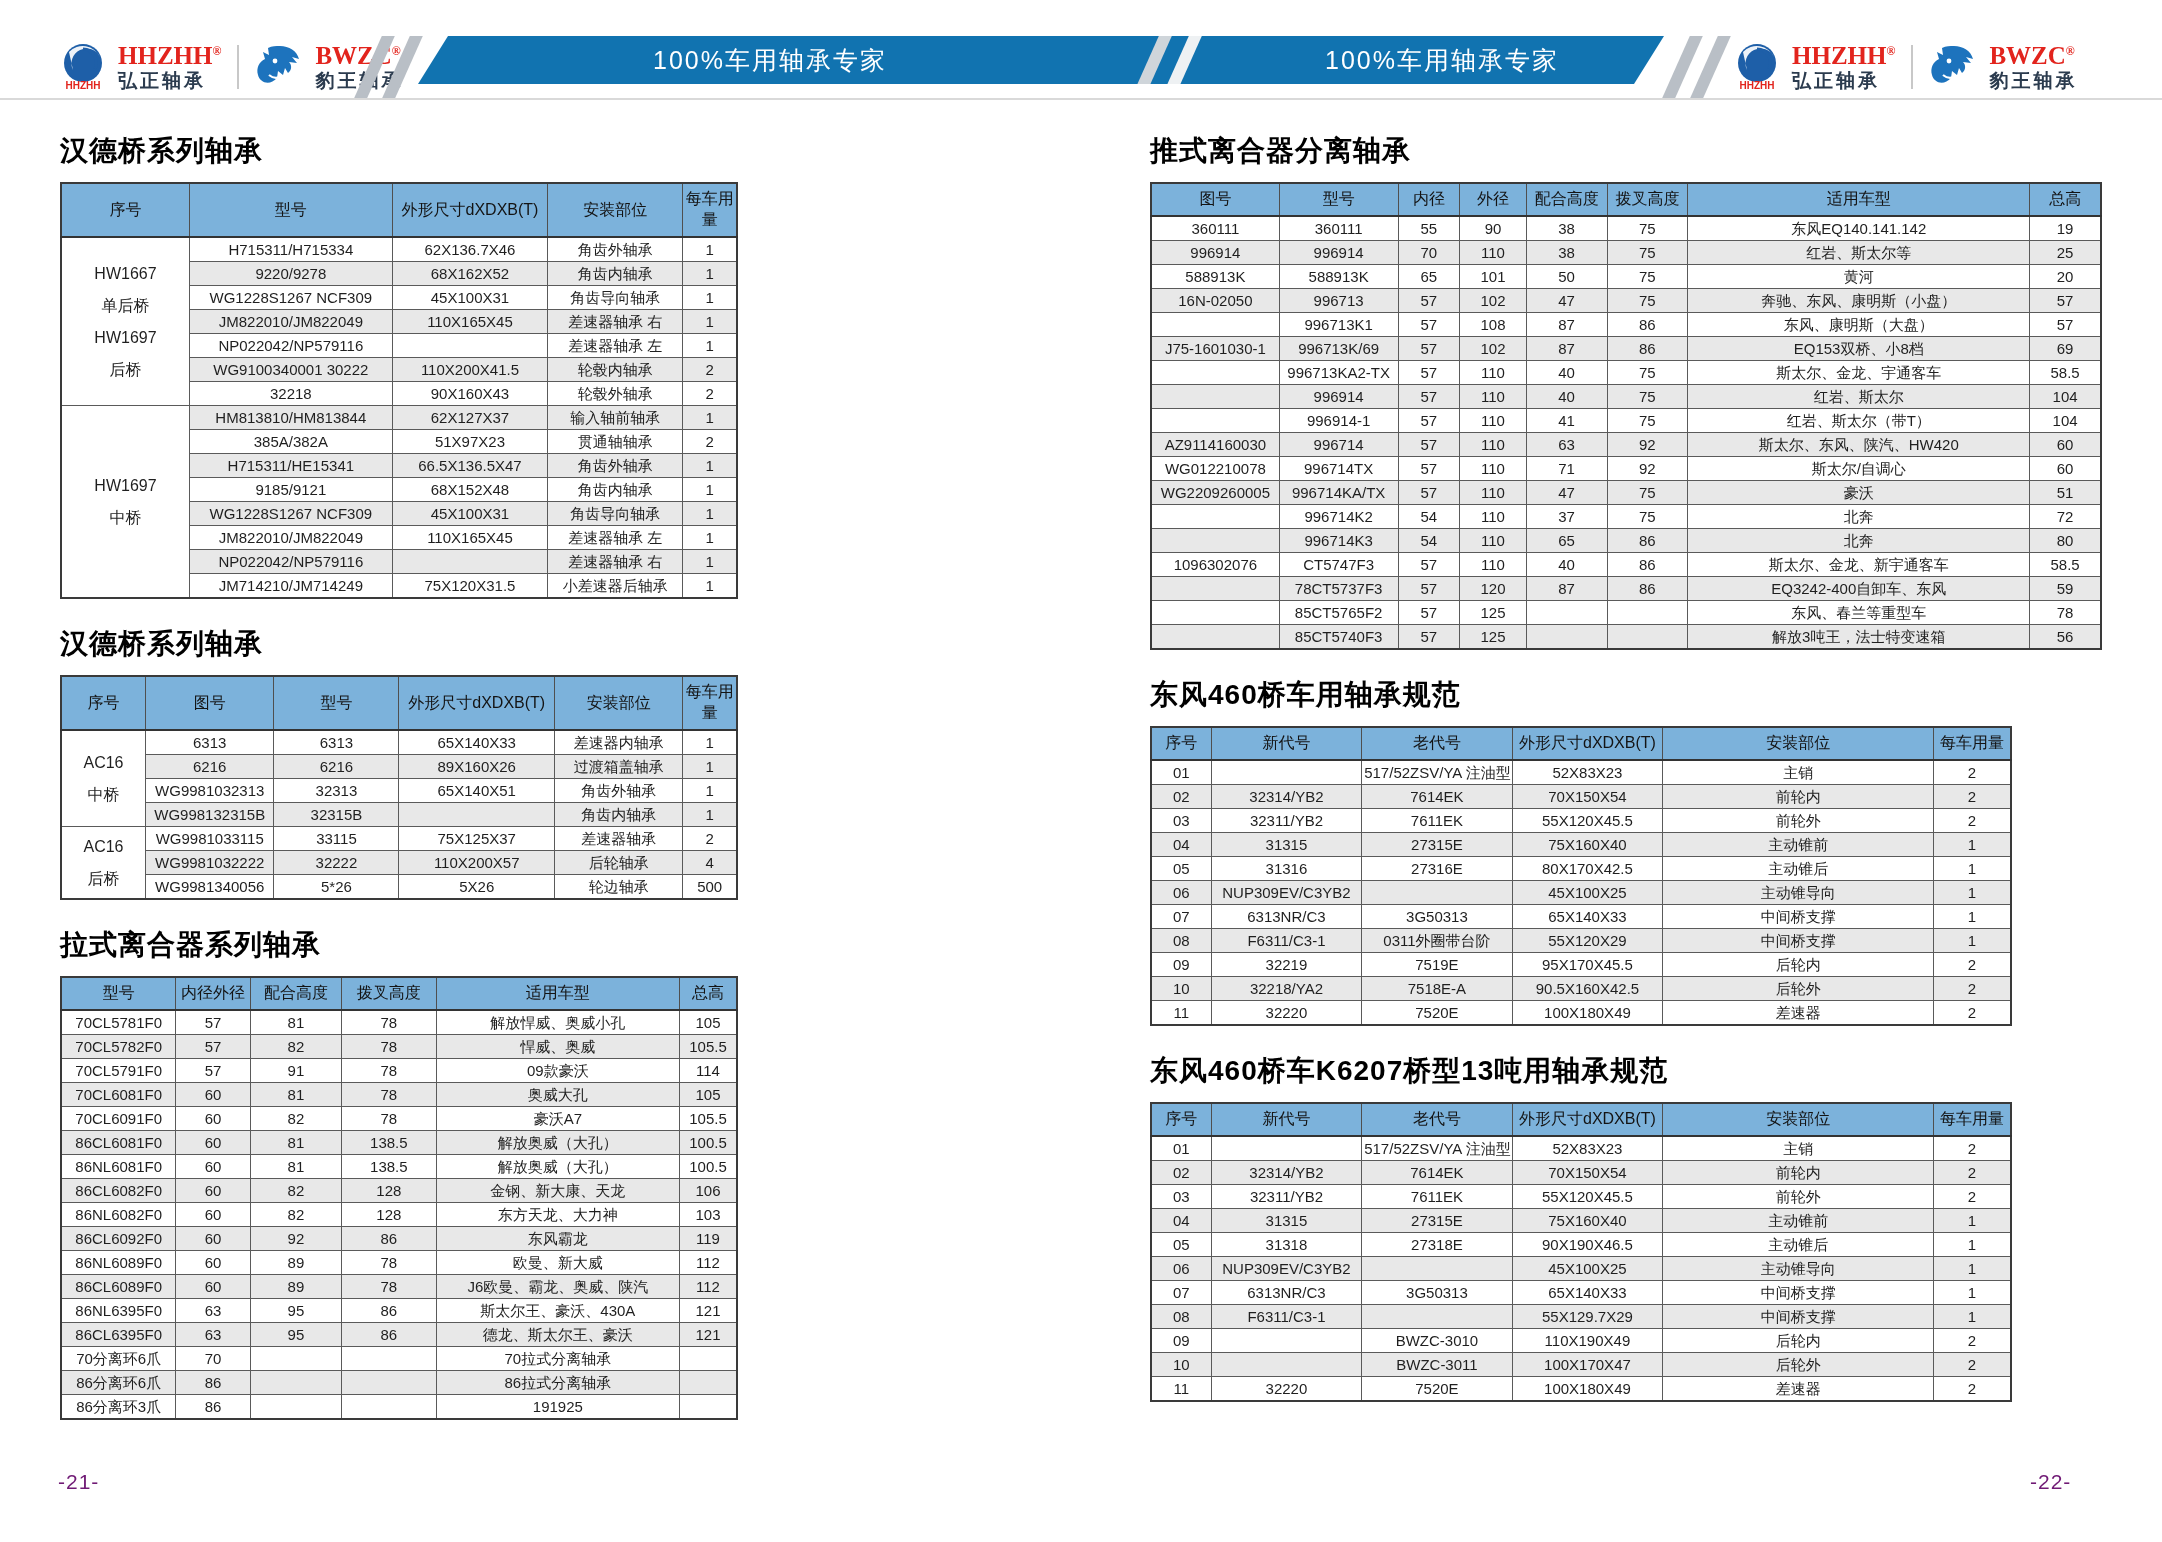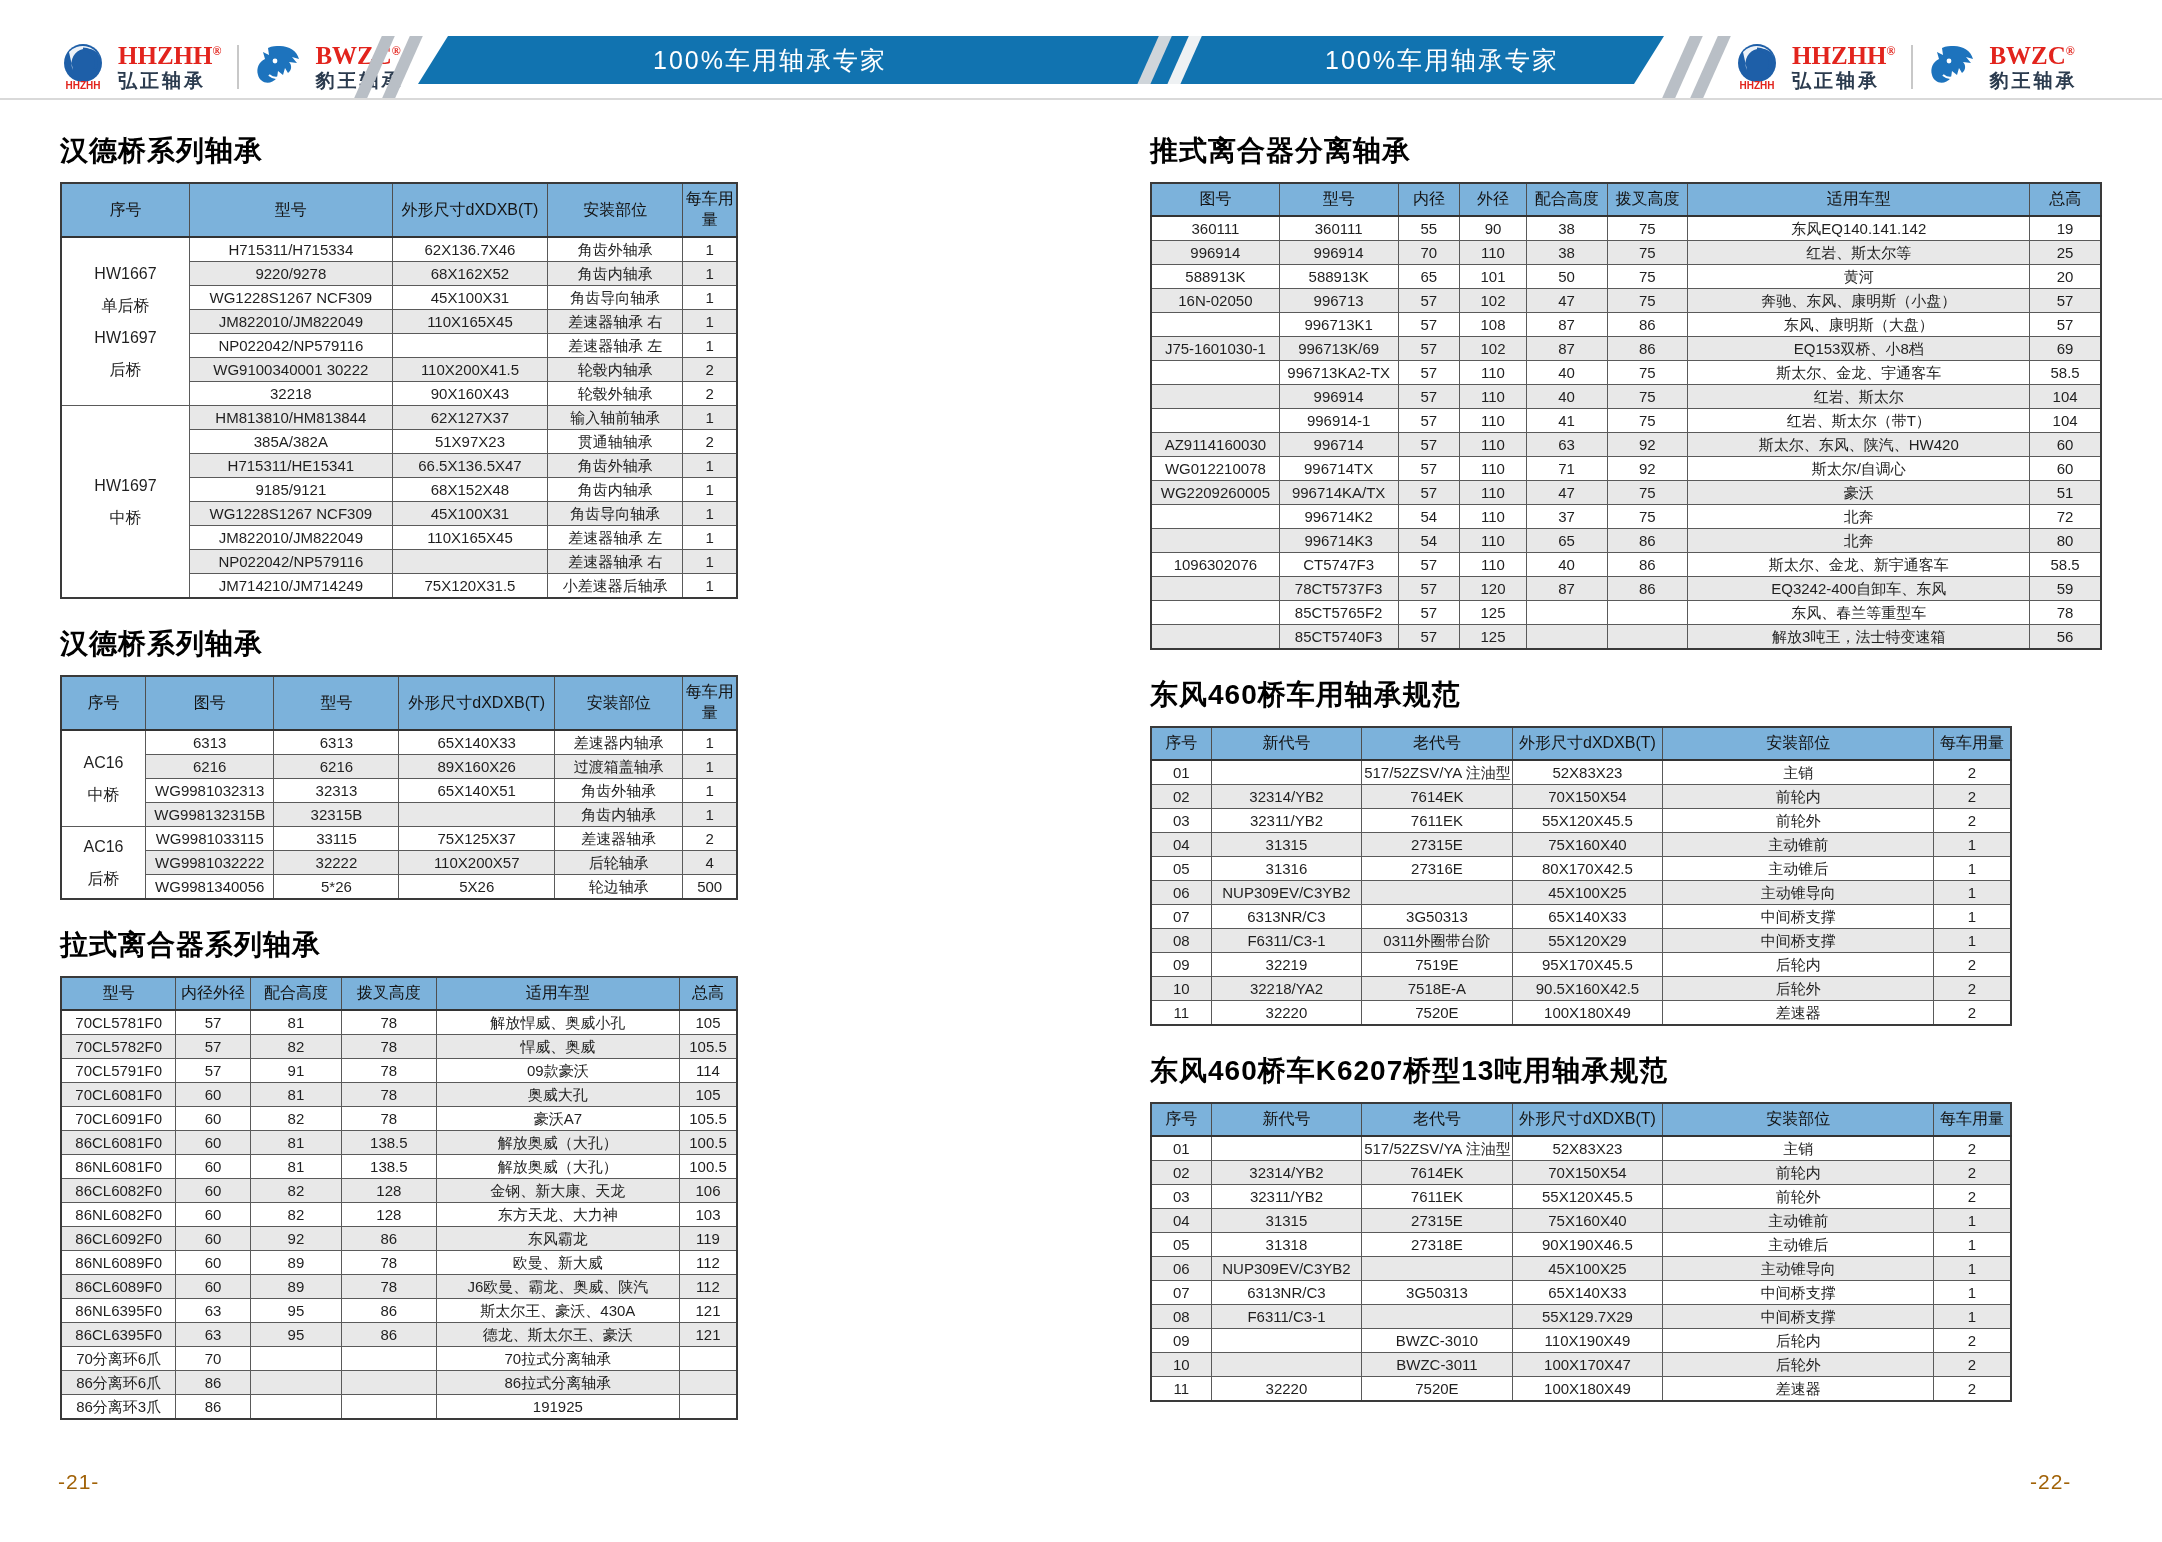--- a/index.html
+++ b/index.html
@@ -46,21 +46,21 @@
                 border:1px solid #4f4f4f;border-bottom:2px solid #333;padding:5px 2px;}
   table.data td{border:1px solid #5a5a5a;font-size:15px;text-align:center;
                 padding:2px 2px;line-height:19px;background:#fff;overflow:hidden;
                 white-space:nowrap;}
   table.data tbody tr:nth-child(even) td{background:#e8e8e8;}
   table.data td.group{background:#fff !important;white-space:pre-line;line-height:2.0;
                       font-size:16px;}
   table.data td.note{background:#fff !important;text-align:left;padding-left:10px;}
   table.tbl-narrow{width:862px;}
 
-  .page-number{position:absolute;font-size:21px;color:#a16207;letter-spacing:1px;}
+  .page-number{position:absolute;font-size:21px;color:#701a75;letter-spacing:1px;}
   .pn-left{left:58px;top:1470px;}
   .pn-right{left:2030px;top:1470px;}
 </style>
 </head>
 <body>
 
 <div class="sheet">
 
   <div class="topbar">
 

